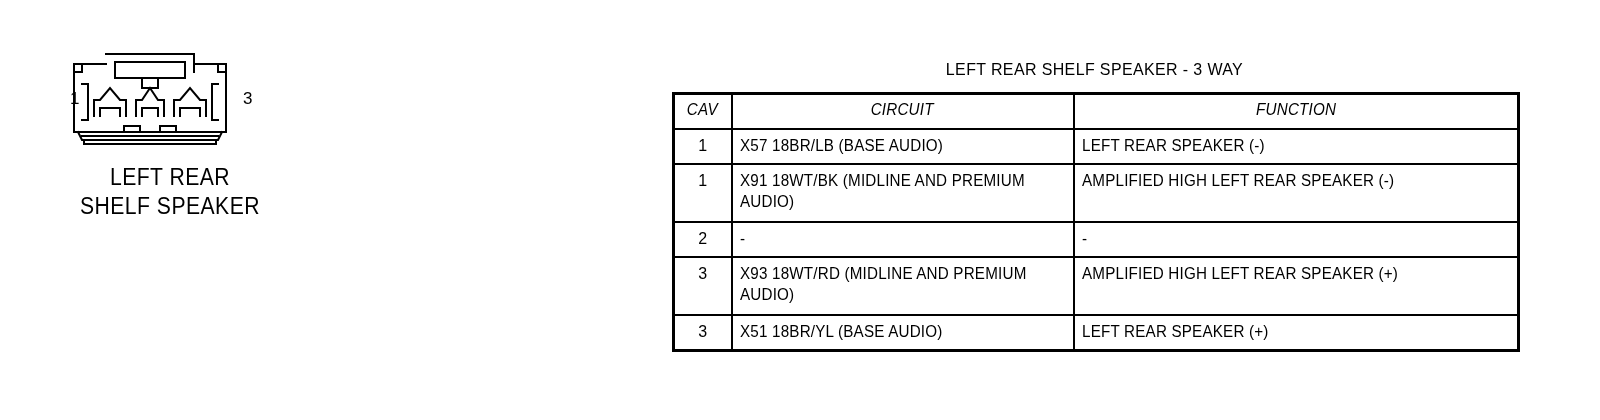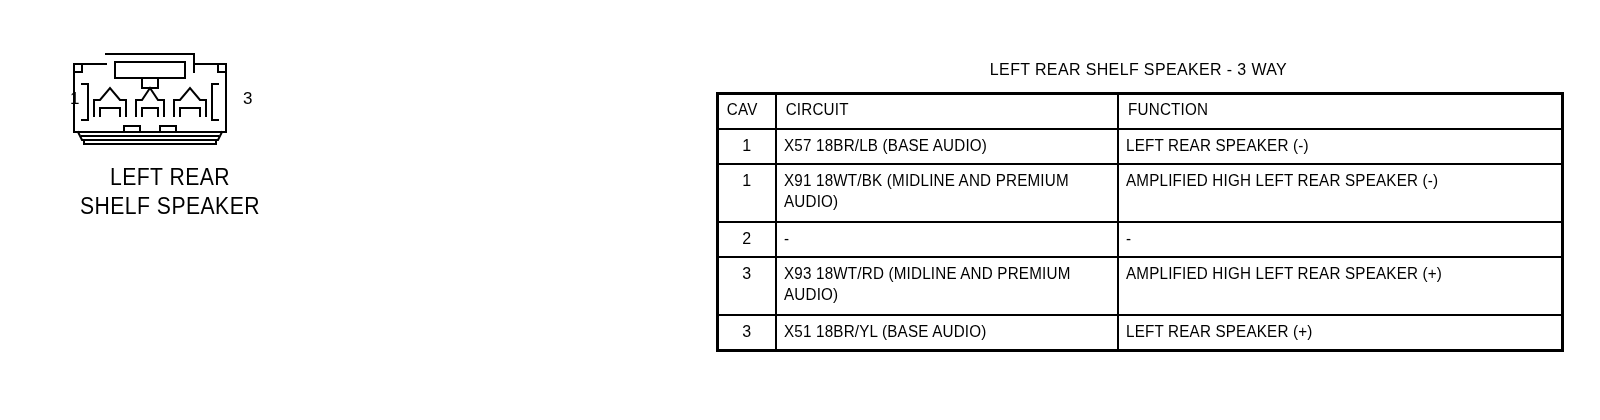--- a/index.html
+++ b/index.html
@@ -53,21 +53,20 @@
     transform-origin: center top;
   }
   #connector-caption div { white-space: nowrap; }
 
   
   #table-block {
     position: absolute;
     left: 672px;
     top: 60px;
     width: 845px;
-    margin-left: 44px;
   }
   #table-title {
     text-align: center;
     font-size: 17px;
     letter-spacing: 0.4px;
     line-height: 20px;
     margin-bottom: 12px;
     transform: scaleX(0.94);
     transform-origin: center top;
     white-space: nowrap;
@@ -87,23 +86,24 @@
     border: 2px solid #000;
     font-weight: normal;
     font-size: 16px;
     letter-spacing: 0.2px;
     line-height: 21px;
     vertical-align: top;
     padding: 5px 7px 7px 7px;
     transform-origin: left top;
   }
   table.pinout thead th {
-    text-align: left;
+    text-align: center;
     padding: 4px 7px 7px 7px;
     height: 22px;
+    font-style: italic;
   }
   table.pinout td.cav-cell {
     text-align: center;
     padding-left: 0;
     padding-right: 0;
   }
   table.pinout tbody tr.tall td { height: 44px; }
   table.pinout tbody tr.short td { height: 21px; }
   .cell-text { display: block; transform: scaleX(0.95); transform-origin: left top; }
   thead .cell-text { display: inline-block; transform: scaleX(0.95); transform-origin: center top; }

